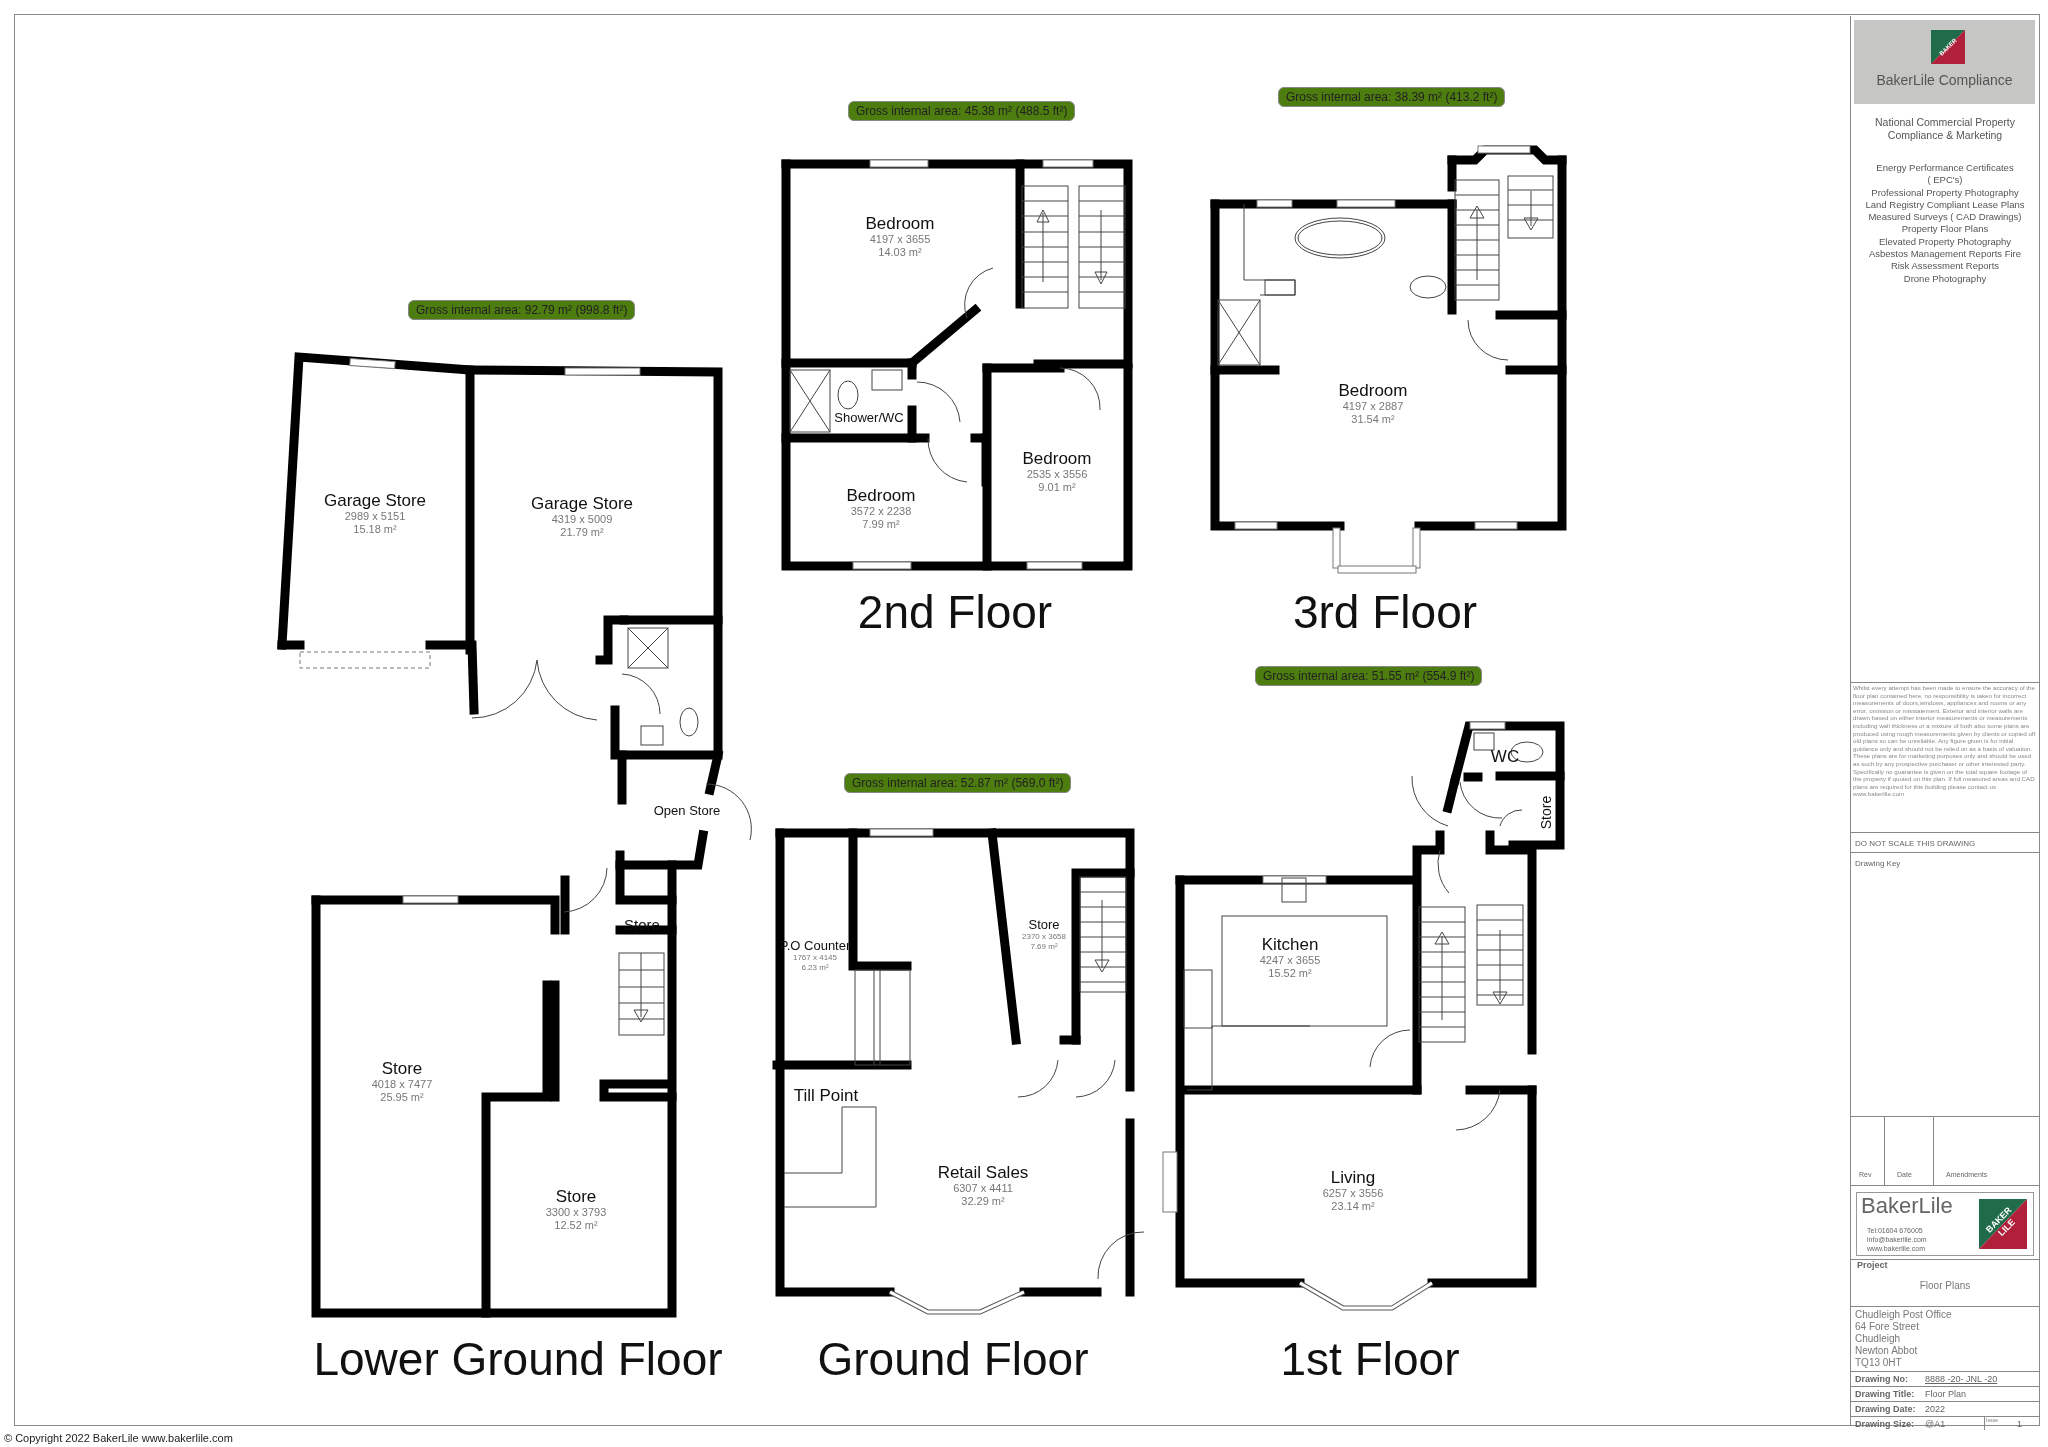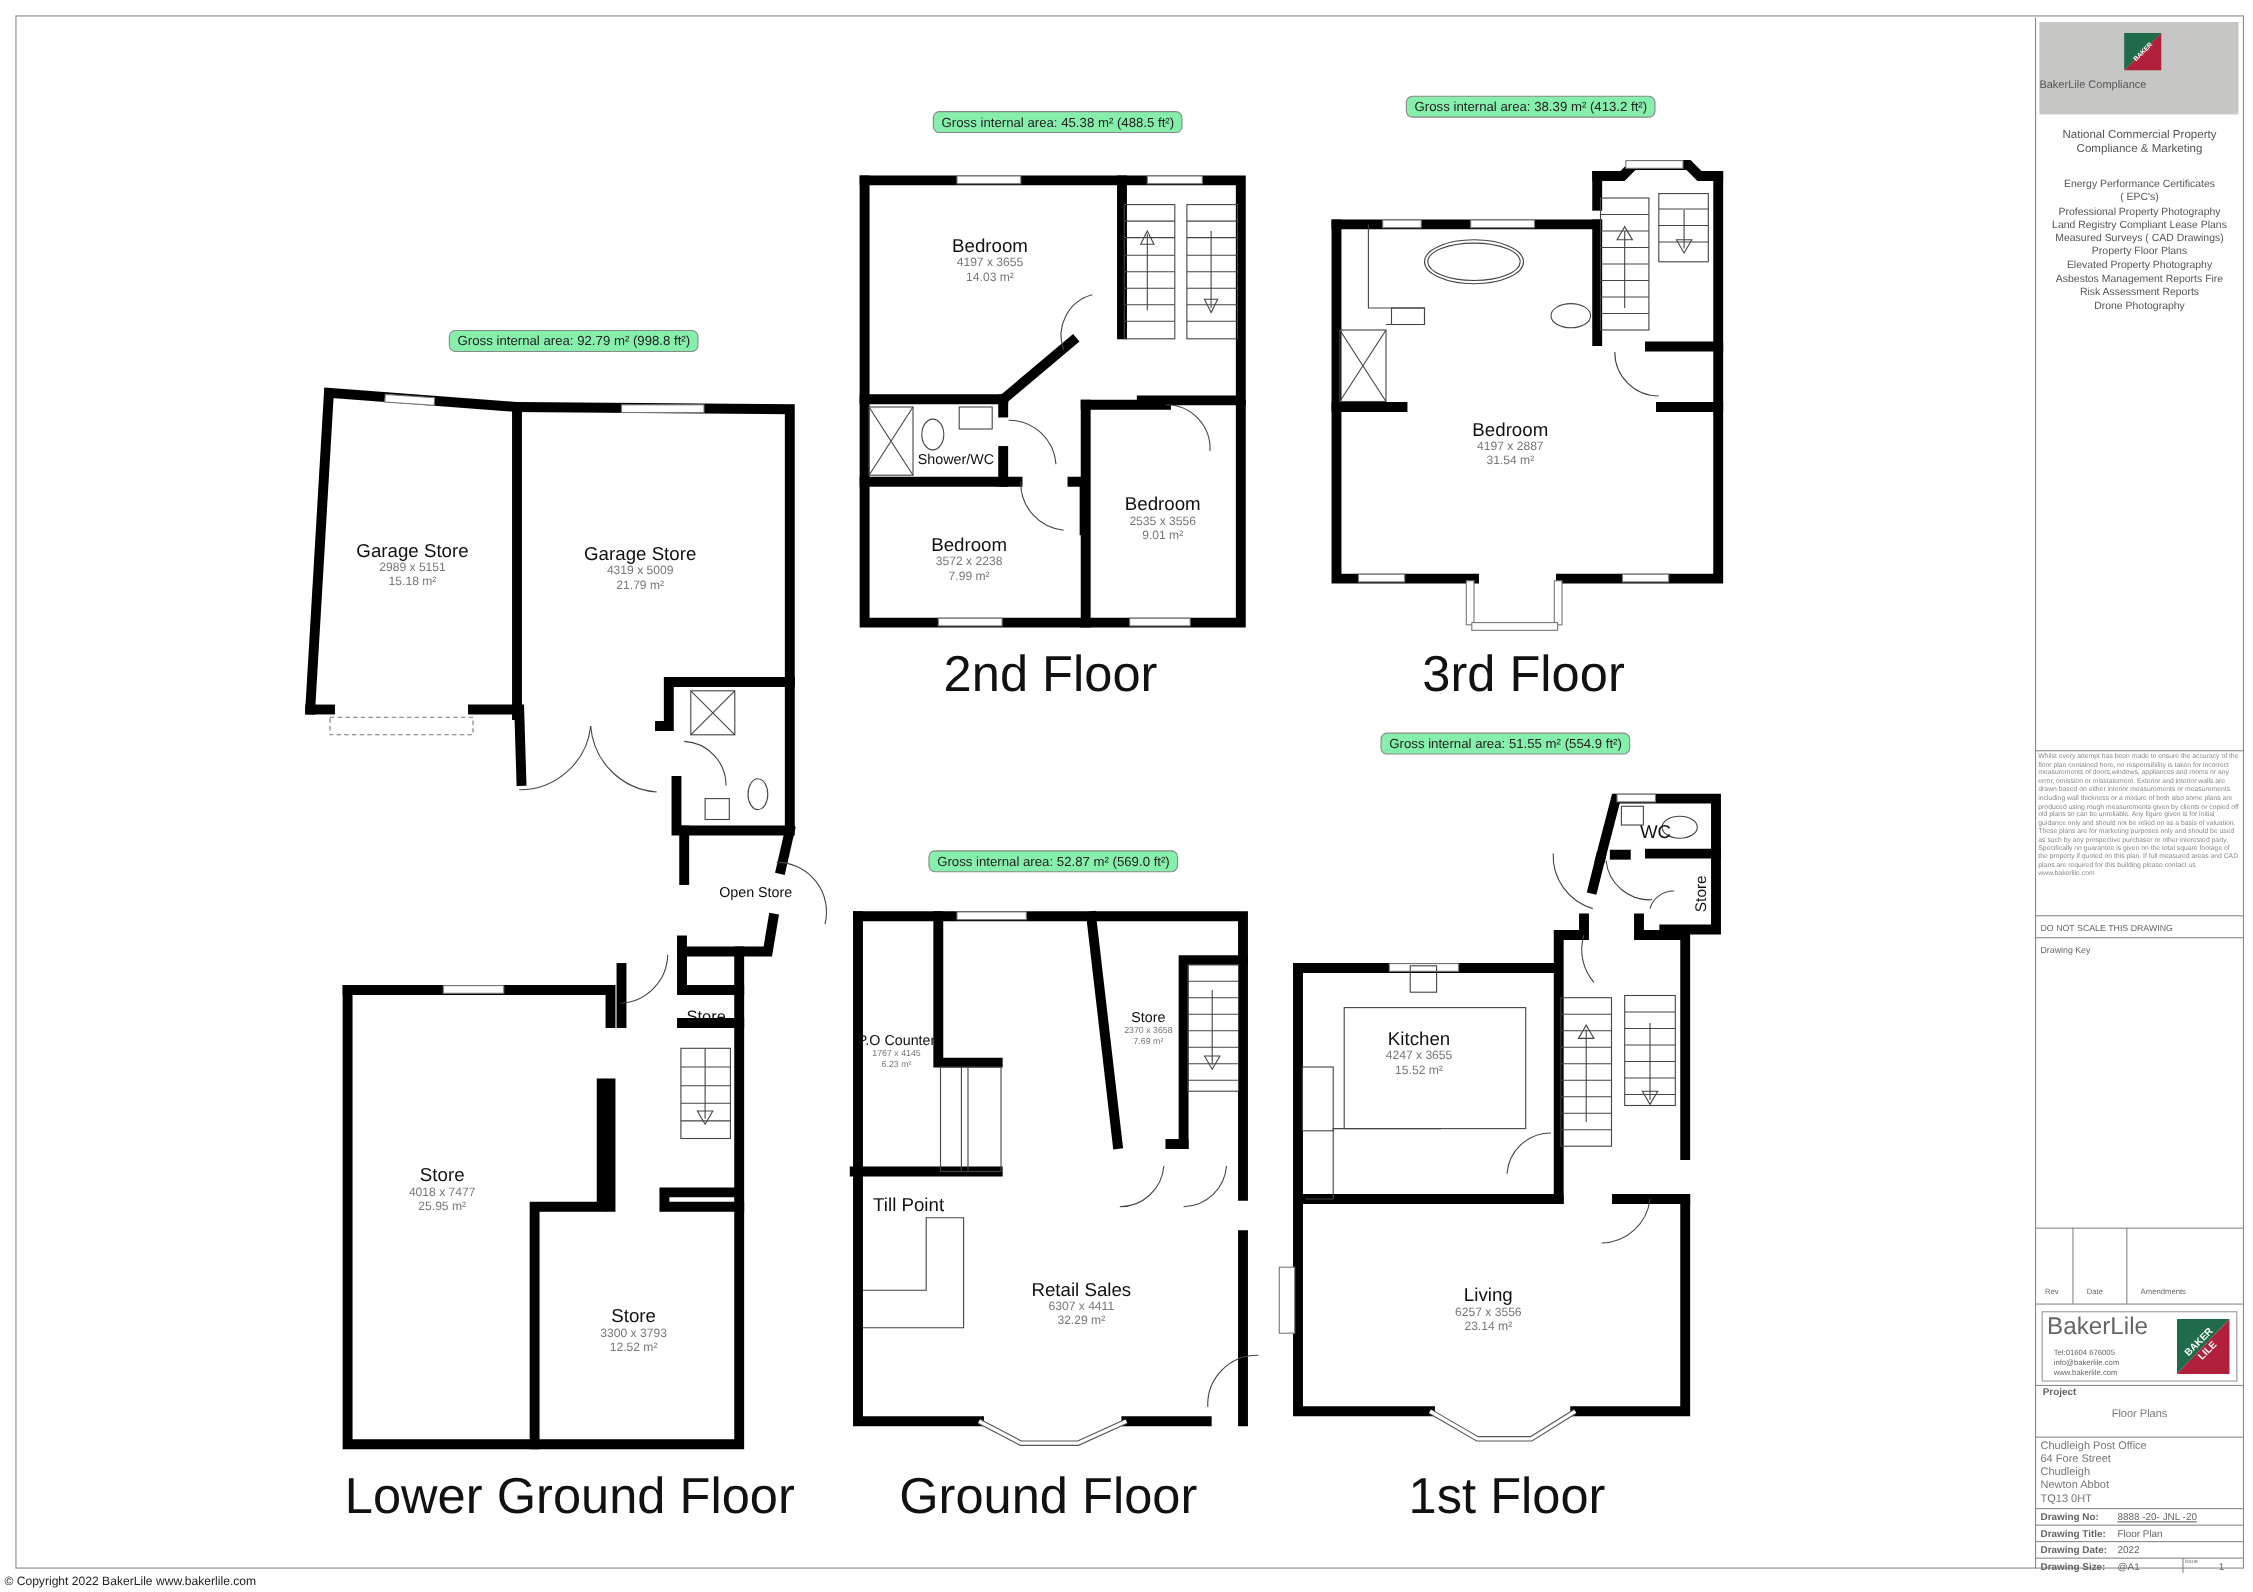--- a/index.html
+++ b/index.html
@@ -1,31 +1,31 @@
 <!DOCTYPE html>
 <html><head>
 <meta charset="utf-8">
 <style>
   html, body { margin:0; padding:0; background:#fff; }
   body { width:2048px; height:1447px; position:relative; overflow:hidden; font-family:"Liberation Sans", sans-serif; color:#111; }
   .sheet { position:absolute; left:14px; top:14px; width:2026px; height:1412px; border:1px solid #8a8a8a; box-sizing:border-box; }
   svg.plan { position:absolute; left:0; top:0; }
-  .gia { position:absolute; border:1px solid #888; border-radius:6px; font-size:12px; padding:2px 7px; background:#86efac; white-space:nowrap; color:#222; }
+  .gia { position:absolute; border:1px solid #888; border-radius:6px; font-size:12px; padding:2px 7px; background:#4d7c0f; white-space:nowrap; color:#222; }
   .room { position:absolute; text-align:center; transform:translateX(-50%); white-space:nowrap; }
   .room .nm { font-size:17px; color:#111; line-height:19px; }
   .room .sm { font-size:11px; color:#777; line-height:13px; }
   .room.small .nm { font-size:13px; line-height:15px; }
   .room.small .sm { font-size:8px; line-height:10px; }
   .floor-title { position:absolute; font-size:46px; color:#111; white-space:nowrap; transform:translateX(-50%); }
   .copyright { position:absolute; left:4px; top:1432px; font-size:11px; color:#222; }
 
   .tb { position:absolute; left:1850px; top:16px; width:189px; height:1410px; border-left:1px solid #888; box-sizing:border-box; }
   .tb-logo { position:absolute; left:3px; top:4px; width:181px; height:84px; background:#c6c6c4; }
   .tb-logo .sq { position:absolute; left:77px; top:10px; width:34px; height:34px; }
-  .tb-logo .cap { position:absolute; left:0; right:0; top:52px; text-align:left; font-size:10px; color:#555; }
+  .tb-logo .cap { position:absolute; left:0; right:0; top:52px; text-align:center; font-size:14px; color:#555; }
   .tb-tag { position:absolute; left:0; right:0; top:100px; text-align:center; font-size:10.5px; color:#555; line-height:13px; }
   .tb-svcs { position:absolute; left:0; right:0; top:146px; text-align:center; font-size:9.5px; color:#555; line-height:12.3px; }
   .tb-disc { position:absolute; left:2px; right:2px; top:668px; font-size:6.2px; color:#888; line-height:7.6px; }
   .tb-line { position:absolute; left:0; right:0; border-top:1px solid #888; }
   .tb-dns { position:absolute; left:4px; top:823px; font-size:8px; color:#666; }
   .tb-key { position:absolute; left:4px; top:843px; font-size:8px; color:#666; }
   .tb-rev { position:absolute; top:1155px; font-size:7px; color:#666; }
   .tb-brand { position:absolute; left:5px; top:1176px; width:178px; height:64px; border:1px solid #999; box-sizing:border-box; }
   .tb-brand .bn { position:absolute; left:4px; top:0; font-size:22px; color:#666; }
   .tb-brand .ct { position:absolute; left:10px; top:33px; font-size:7px; color:#666; line-height:9px; }

